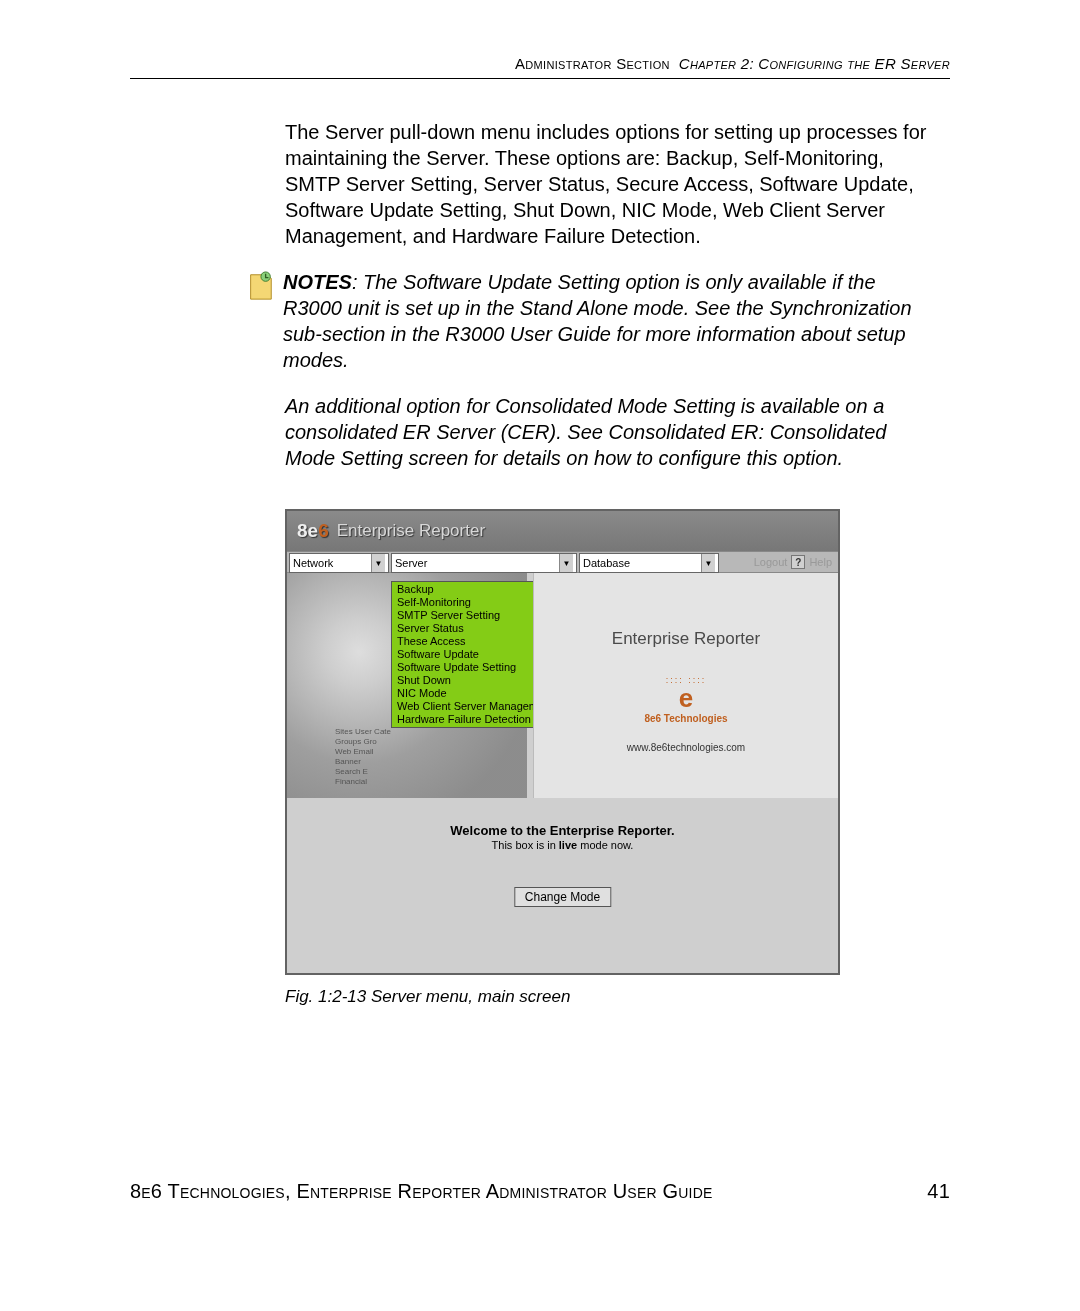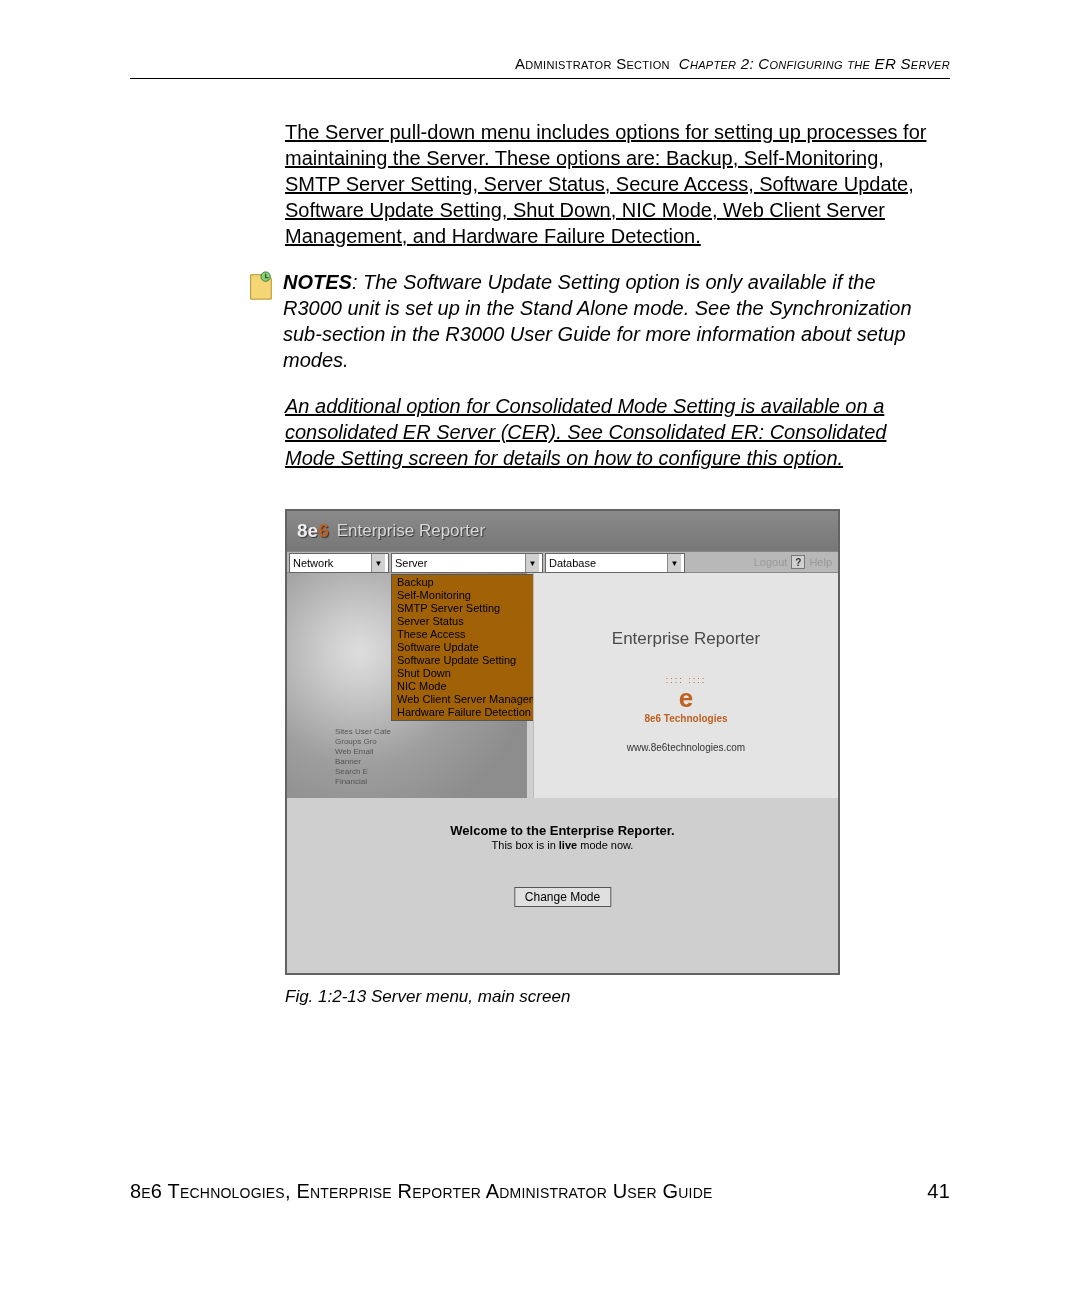--- a/index.html
+++ b/index.html
@@ -34,21 +34,20 @@
     padding-bottom: 6px;
     border-bottom: 1.5px solid #000;
     margin-bottom: 25px;
   }
   .body-block {
     margin-left: 155px;
     width: 650px;
     font-size: 20px;
     line-height: 1.3;
     margin-bottom: 20px;
-    text-decoration: underline;
   }
   .notes-row {
     margin-left: 115px;
     width: 690px;
     display: flex;
     align-items: flex-start;
     margin-bottom: 20px;
   }
   .note-icon {
     width: 30px;
@@ -110,21 +109,21 @@
   .menu-drop .caret {
     width: 14px;
     background: #d0d0d0;
     border-left:1px solid #888;
     display:flex;align-items:center;justify-content:center;
     height:100%;
     font-size:8px;
     margin-left:4px;
   }
   .mw-net { width: 100px; }
-  .mw-srv { width: 152px; }
+  .mw-srv { width: 186px; }
   .mw-db  { width: 140px; }
   .menubar-right {
     margin-left:auto;
     display:flex;
     align-items:center;
     padding:0 6px;
     color:#999;
     font-size:11px;
     gap:4px;
   }
@@ -148,23 +147,23 @@
   .bg-photo .shade {
     position:absolute; inset:0;
     background: radial-gradient(circle at 30% 35%, #e2e2e2 0%, #d0d0d0 15%, #9c9c9c 50%, #888 80%);
     opacity:0.9;
   }
   .bg-small-labels {
     position:absolute; left:48px; top:154px; font-size:8px; color:#555;line-height:10px;
   }
   .dropdown-panel {
     position:absolute;
-    left: 104px; top: 1px;
+    left: 104px; top: 8px;
     width: 207px;
-    background: #a16207;
+    background: #84cc16;
     border: 1px solid #555;
     font-size: 11px;
   }
   .dropdown-panel .scroll {
     position:absolute;right:0;top:0;bottom:0;width:16px;background:#ddd;border-left:1px solid #aaa;
   }
   .dropdown-panel .scroll .arr {
     width:16px;height:16px;background:#e8e8e8;border:1px solid #999;
     display:flex;align-items:center;justify-content:center;font-size:8px;color:#333;
   }

